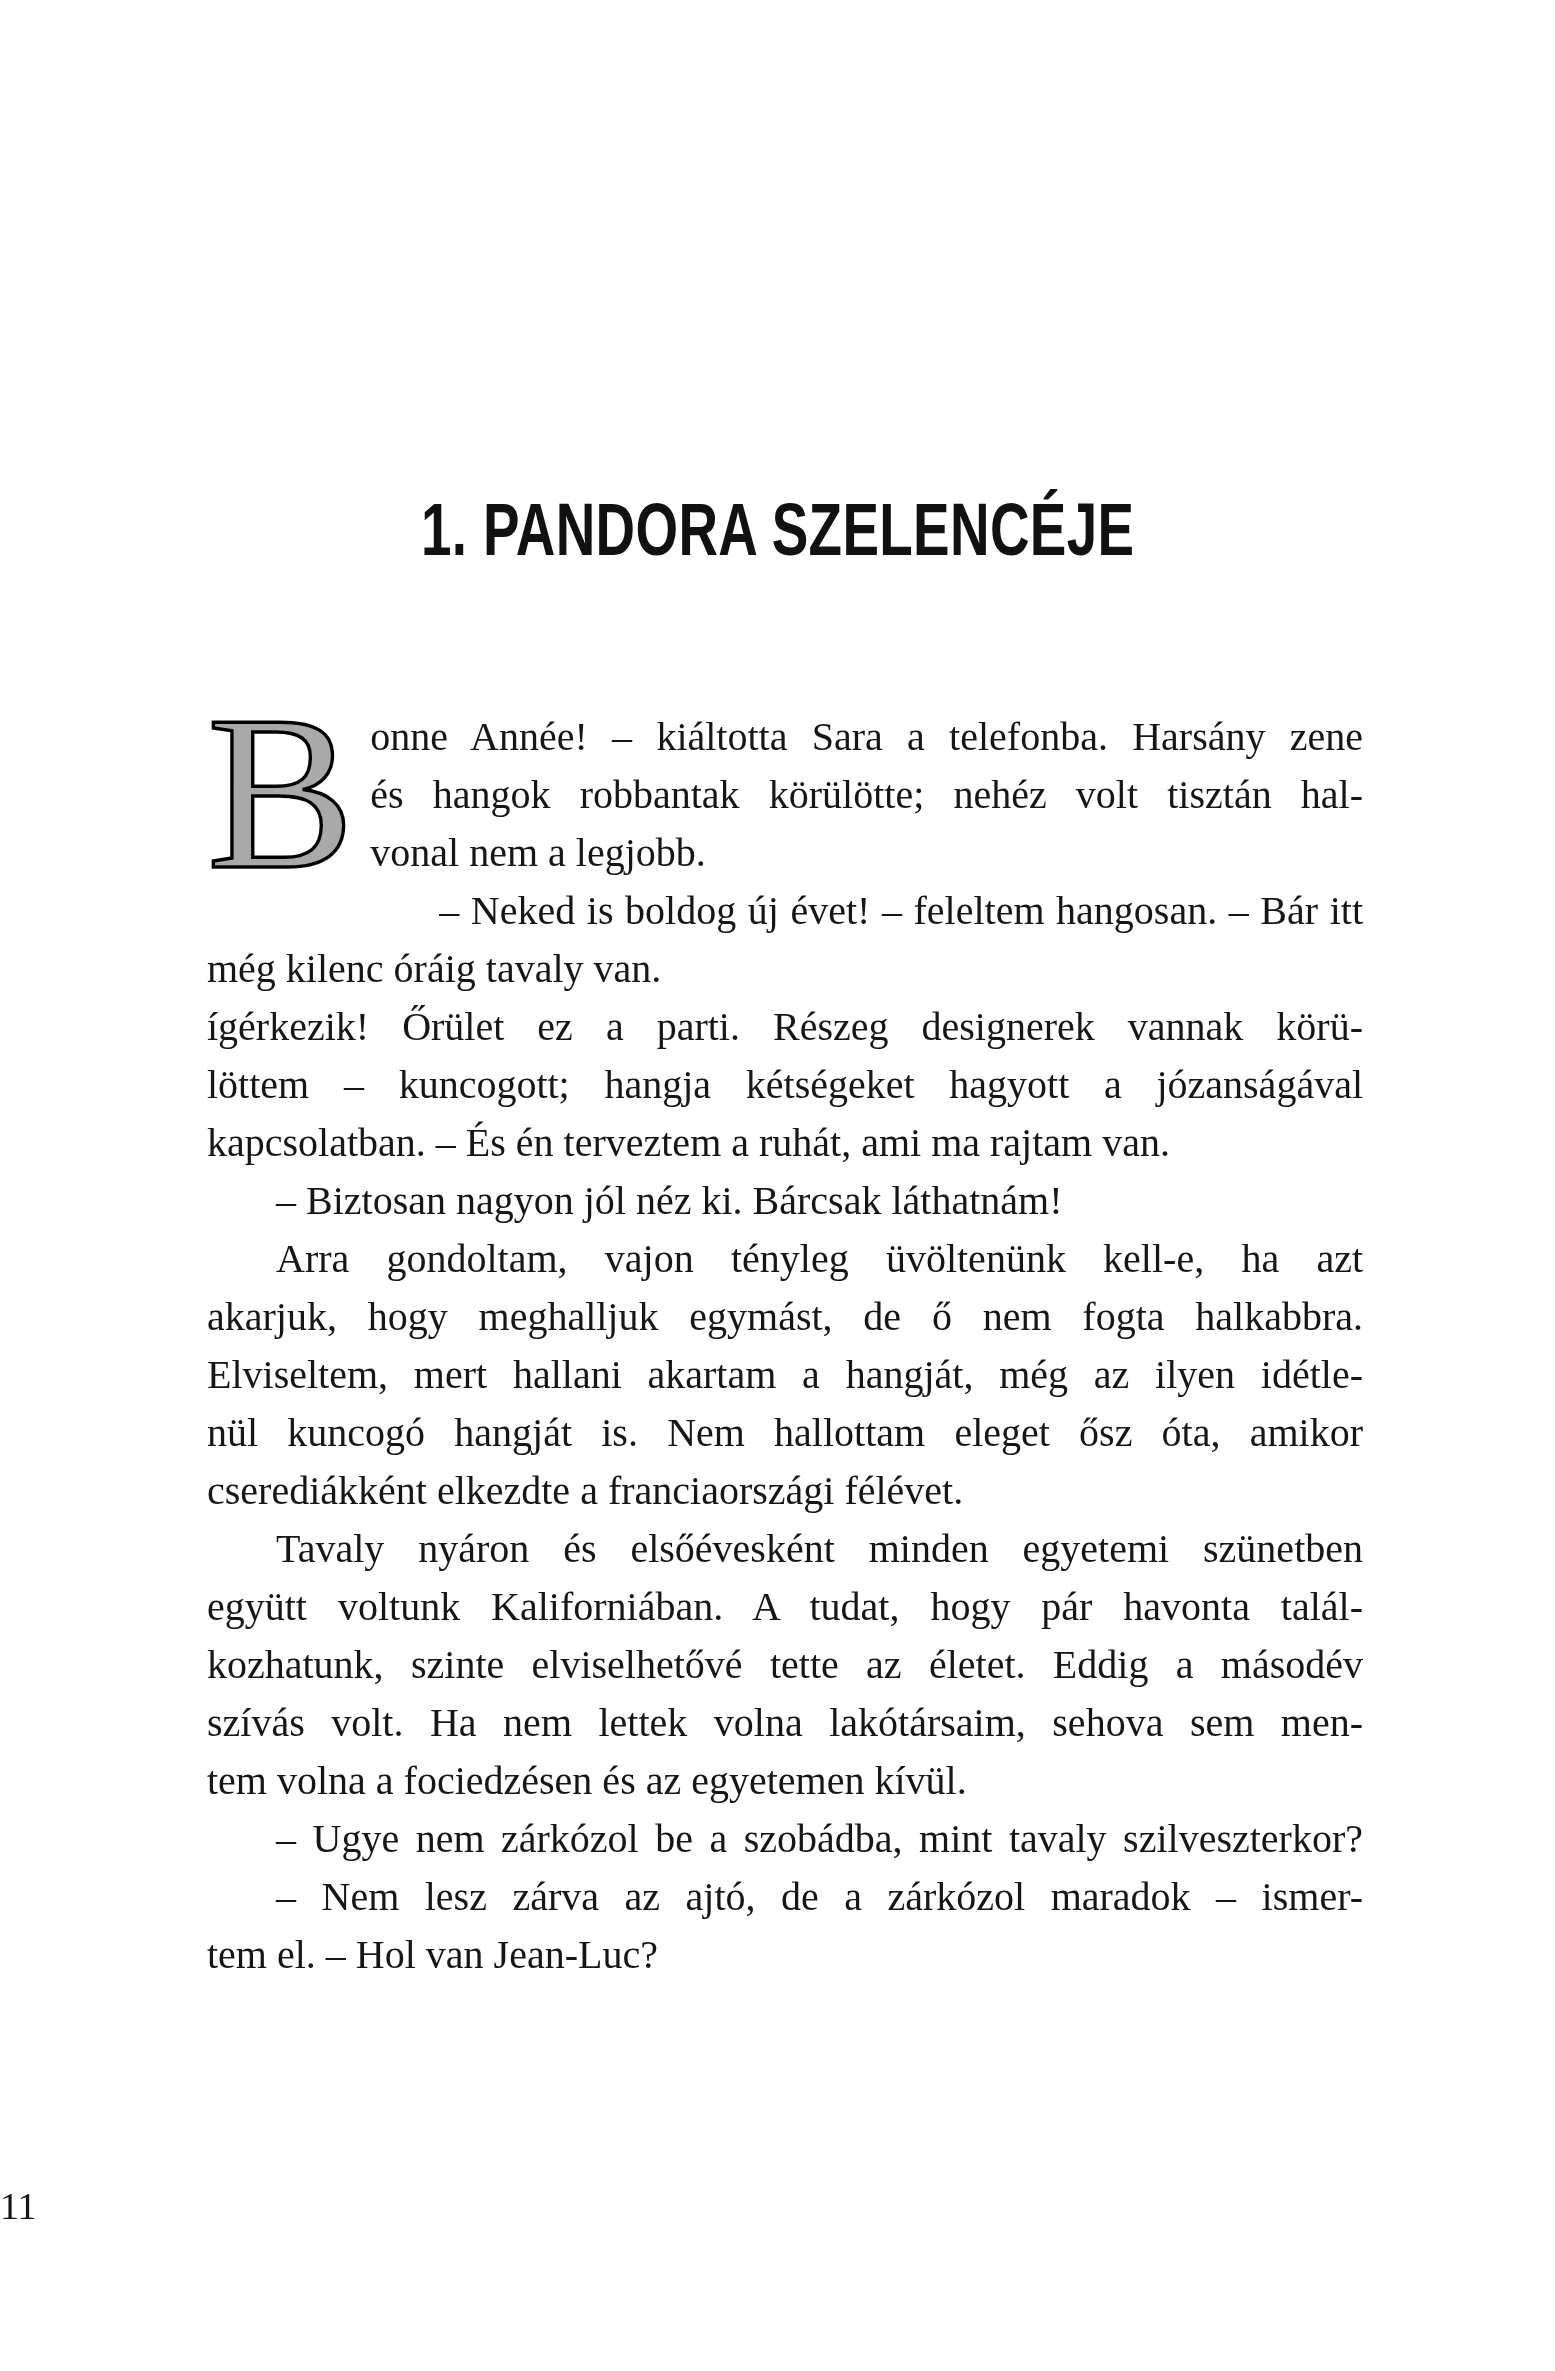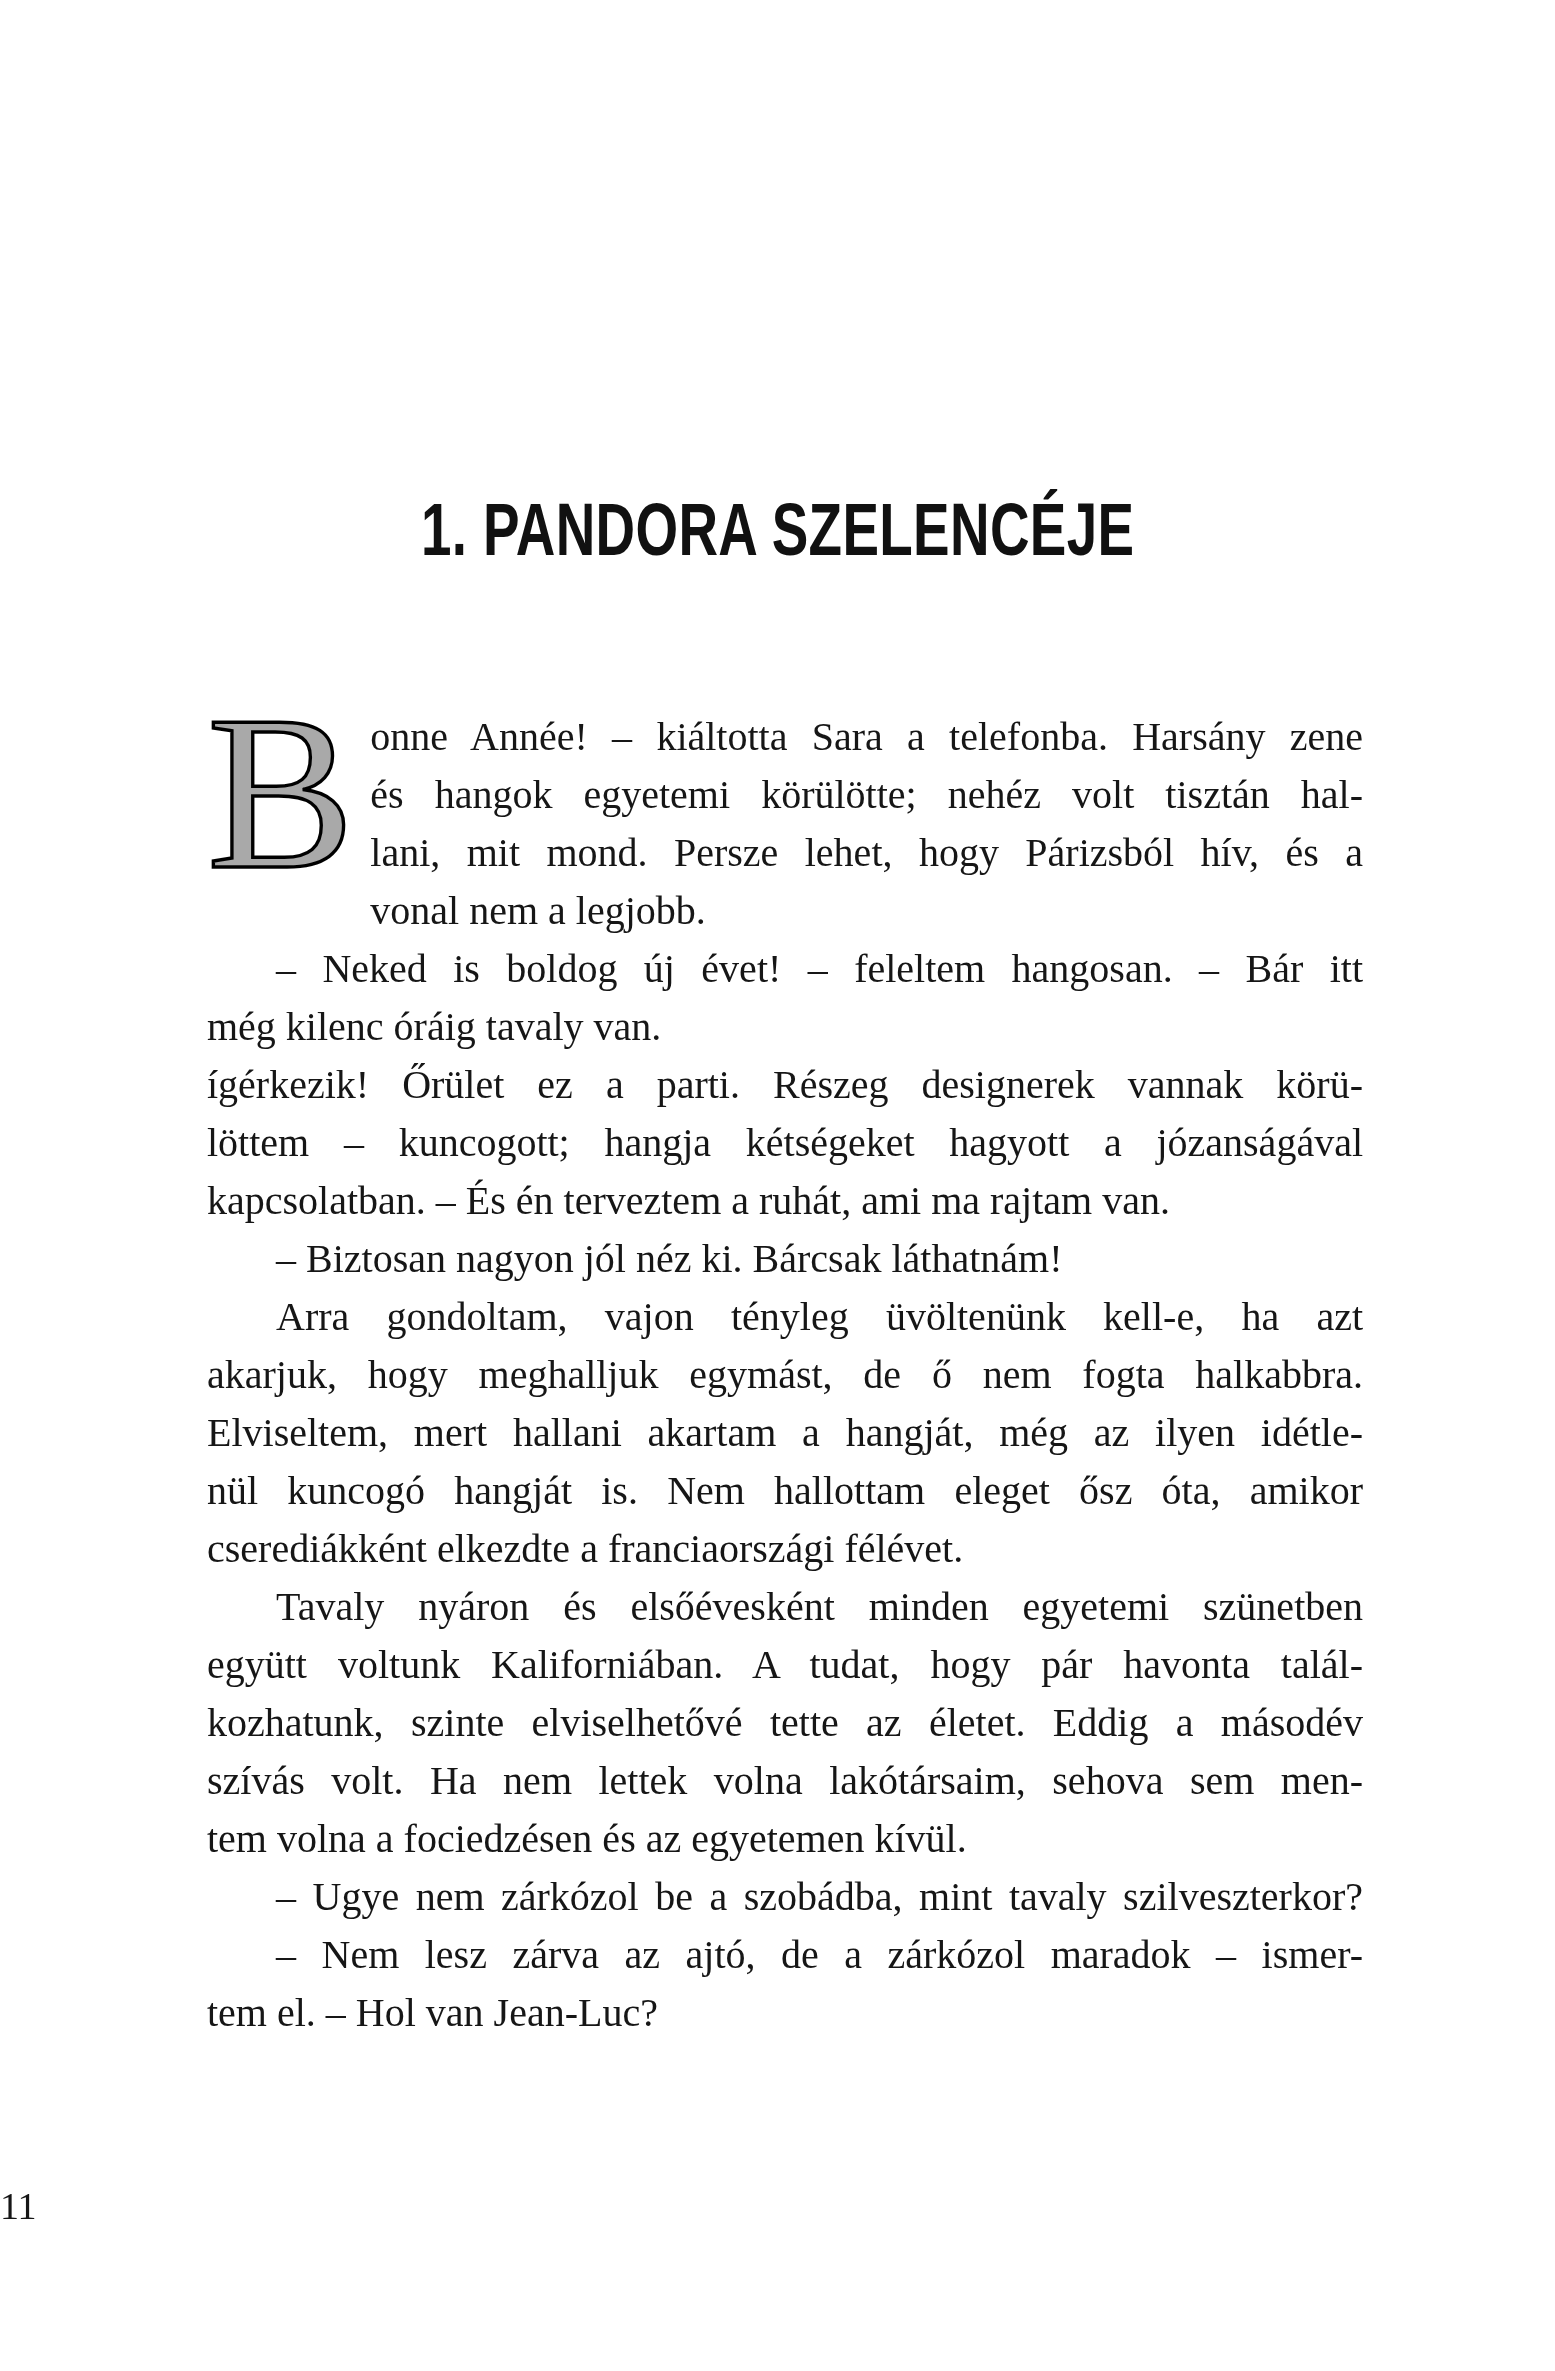--- a/index.html
+++ b/index.html
@@ -75,22 +75,21 @@
 
 <div class="page">
 
   <div class="chapter-title">
     <span class="condense">1. PANDORA SZELENCÉJE</span>
   </div>
 
   <div class="body-text">
     <span class="drop-cap">B</span>
     <div class="ln">onne Année! – kiáltotta Sara a telefonba. Harsány zene</div>
-    <div class="ln">és hangok egyetemi körülötte; nehéz volt tisztán hal-</div>
-    <div class="ln">lani, mit mond. Persze lehet, hogy Párizsból hív, és a</div>
+    <div class="ln">és hangok robbantak körülötte; nehéz volt tisztán hal-</div>
     <div class="ln last">vonal nem a legjobb.</div>
     <div class="ln ind">– Neked is boldog új évet! – feleltem hangosan. – Bár itt</div>
     <div class="ln last">még kilenc óráig tavaly van.</div>
     <div class="ln">ígérkezik! Őrület ez a parti. Részeg designerek vannak körü-</div>
     <div class="ln">löttem – kuncogott; hangja kétségeket hagyott a józanságával</div>
     <div class="ln last">kapcsolatban. – És én terveztem a ruhát, ami ma rajtam van.</div>
     <div class="ln ind last">– Biztosan nagyon jól néz ki. Bárcsak láthatnám!</div>
     <div class="ln ind">Arra gondoltam, vajon tényleg üvöltenünk kell-e, ha azt</div>
     <div class="ln">akarjuk, hogy meghalljuk egymást, de ő nem fogta halkabbra.</div>
     <div class="ln">Elviseltem, mert hallani akartam a hangját, még az ilyen idétle-</div>

